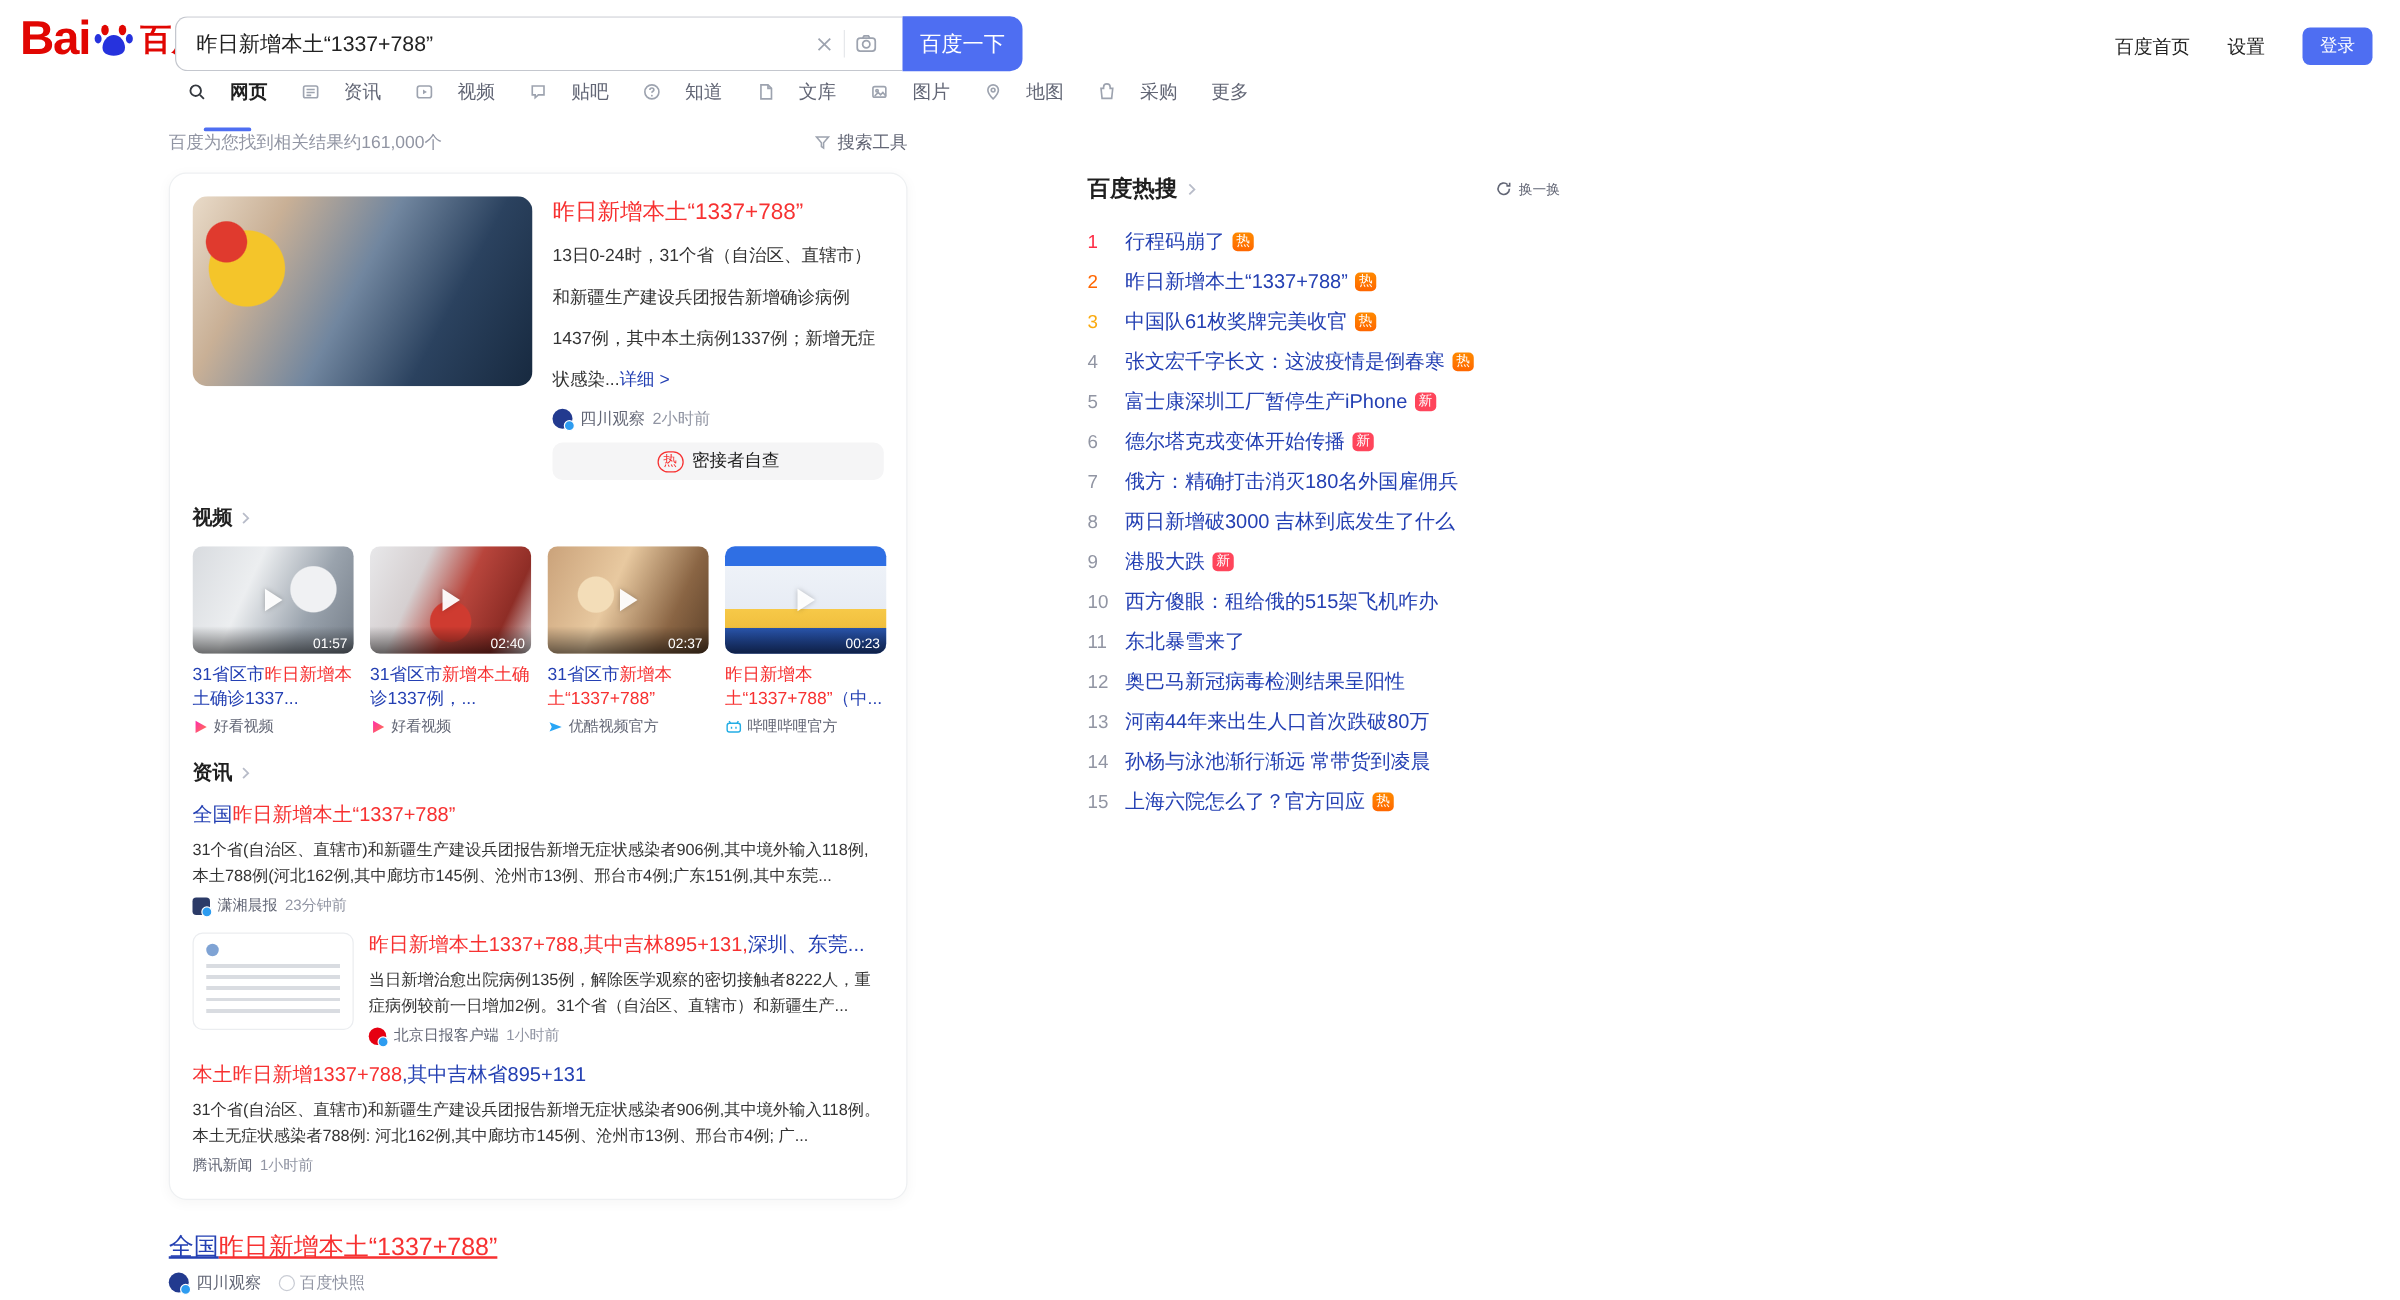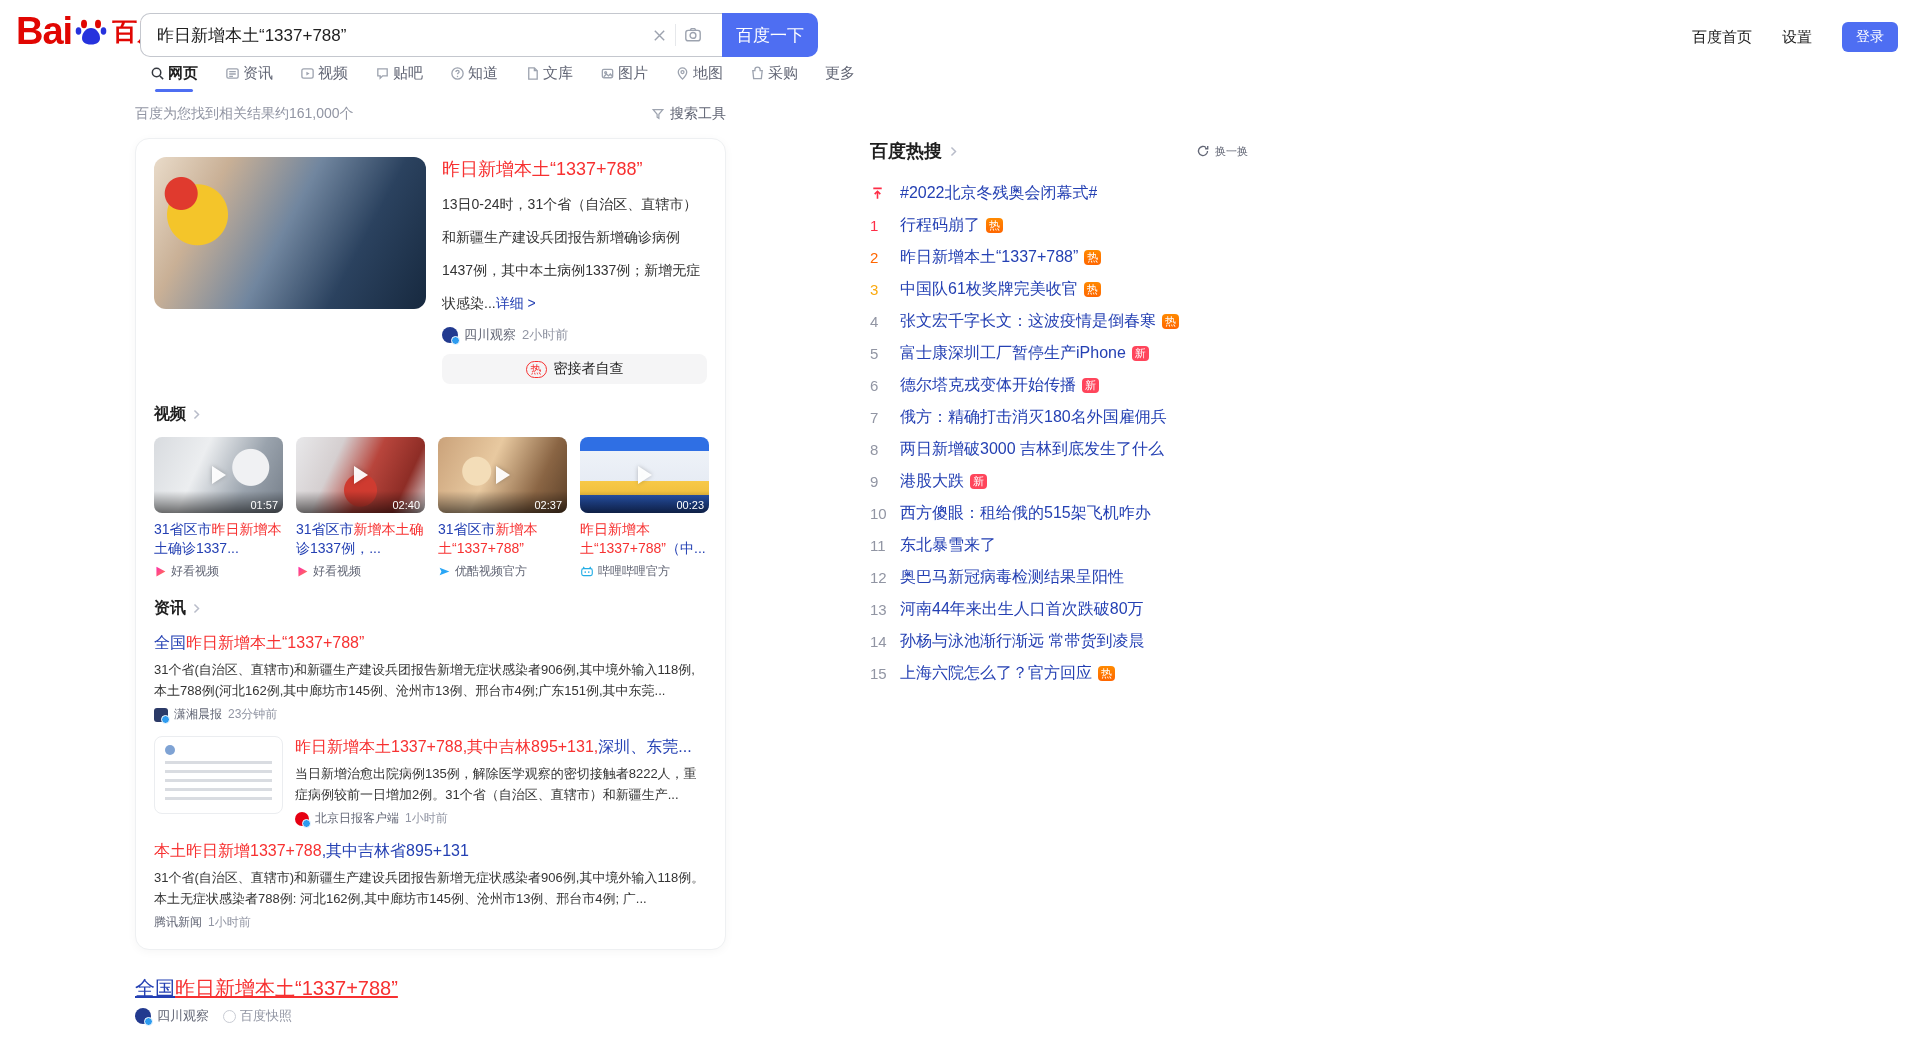--- a/index.html
+++ b/index.html
@@ -22,22 +22,22 @@
   .sb-icon{display:flex;align-items:center;color:#9da3af;cursor:pointer;padding:0 8px}
   .sb-div{width:1px;height:22px;background:#e6e8eb}
   .search-btn{width:96px;height:44px;background:#4e6ef2;color:#fff;font-size:17px;border:none;
     border-radius:0 10px 10px 0;cursor:pointer;font-family:inherit}
   .header-right{position:absolute;right:22px;top:22px;display:flex;align-items:center;gap:30px;font-size:15px;color:#222}
   .login-btn{background:#4e6ef2;color:#fff;border:none;border-radius:6px;width:56px;height:30px;
     font-size:14px;cursor:pointer;font-family:inherit}
 
   
   .tabs{position:absolute;left:150px;top:64px;display:flex;gap:27px;align-items:center}
-  .tab{display:flex;align-items:center;gap:3px;font-size:15px;color:#626675;cursor:pointer;
-    padding-bottom:9px;position:relative}
+  .tab{display:flex;align-items:center;gap:19px;font-size:15px;color:#626675;cursor:pointer;
+    padding-bottom:22px;position:relative}
   .tab svg{color:#9da3af}
   .tab.active{color:#1f1f1f;font-weight:bold}
   .tab.active svg{color:#34383f}
   .tab.active::after{content:"";position:absolute;left:50%;transform:translateX(-50%);bottom:0;
     width:38px;height:3px;border-radius:2px;background:#4e6ef2}
 
   
   .left-col{position:absolute;left:135px;top:104px;width:591px}
   .results-info{display:flex;justify-content:space-between;align-items:center;font-size:14px;
     color:#9195a3;height:20px}
@@ -66,21 +66,21 @@
     align-items:center;justify-content:center;gap:7px;cursor:pointer}
   .hot-pill{border:1px solid #f73131;color:#f73131;font-size:11px;line-height:15px;
     padding:0 4px;border-radius:9px}
   .hot-bar-text{font-size:14px;color:#1f1f1f}
 
   .sec-head{display:flex;align-items:center;gap:4px;font-size:16px;font-weight:bold;color:#1f1f1f;cursor:pointer}
   .sec-head svg{color:#b8bcc9}
   .vid-sec{margin-top:20px}
   .vid-grid{display:flex;gap:13px;margin-top:12px}
   .vid-col{width:129px}
-  .vid-thumb{width:129px;height:76px;border-radius:8px;position:relative;overflow:hidden;cursor:pointer}
+  .vid-thumb{width:129px;height:86px;border-radius:8px;position:relative;overflow:hidden;cursor:pointer}
   .vt1{background:radial-gradient(circle at 75% 40%,#f0f1f3 0 18px,transparent 19px),
        linear-gradient(115deg,#d8dbdf 0%,#eceef0 35%,#9aa3ad 70%,#767f8a 100%)}
   .vt2{background:radial-gradient(circle at 50% 70%,#cf3b30 0 16px,transparent 17px),
        linear-gradient(115deg,#e8e8ea 0%,#d5cfd0 30%,#b8453c 55%,#8e2d26 80%,#dfdee1 100%)}
   .vt3{background:radial-gradient(circle at 30% 45%,#f3ddb8 0 14px,transparent 15px),
        linear-gradient(115deg,#caa27a 0%,#e8c9a0 40%,#8a6544 75%,#5e422a 100%)}
   .vt4{background:linear-gradient(180deg,#2f6fe4 0%,#2f6fe4 18%,#eef2f8 18%,#e7ecf4 58%,#f7c948 58%,#f0bf3e 76%,#2a57b0 76%,#20469a 100%)}
   .play-tri{position:absolute;left:50%;top:50%;transform:translate(-50%,-50%);width:0;height:0;
     border-left:14px solid rgba(255,255,255,.95);border-top:9px solid transparent;border-bottom:9px solid transparent;
     filter:drop-shadow(0 0 2px rgba(0,0,0,.25))}
@@ -409,29 +409,20 @@
       <svg width="14" height="14" viewBox="0 0 16 16" fill="none" stroke="currentColor" stroke-width="1.5">
           <path d="M13.2 8a5.2 5.2 0 1 1-1.7-3.85"></path>
           <path d="M13.4 2.4v3h-3"></path>
         </svg>
       <span>换一换</span>
     </div>
   </div>
 
   <div class="hot-list">
     <div class="hot-item">
-      <span class="top-ic">
-        <svg width="15" height="15" viewBox="0 0 16 16" fill="none" stroke="currentColor" stroke-width="1.7">
-            <path d="M3.5 2.5h9M8 13.5V6"></path>
-            <path d="M5 8.7L8 5.7l3 3"></path>
-          </svg>
-      </span>
-      <span class="hot-text">#2022北京冬残奥会闭幕式#</span>
-    </div>
-    <div class="hot-item">
       <span class="hot-rank r1">1</span>
       <span class="hot-text">行程码崩了</span>
       <span class="badge hot">热</span>
     </div>
     <div class="hot-item">
       <span class="hot-rank r2">2</span>
       <span class="hot-text">昨日新增本土“1337+788”</span>
       <span class="badge hot">热</span>
     </div>
     <div class="hot-item">

